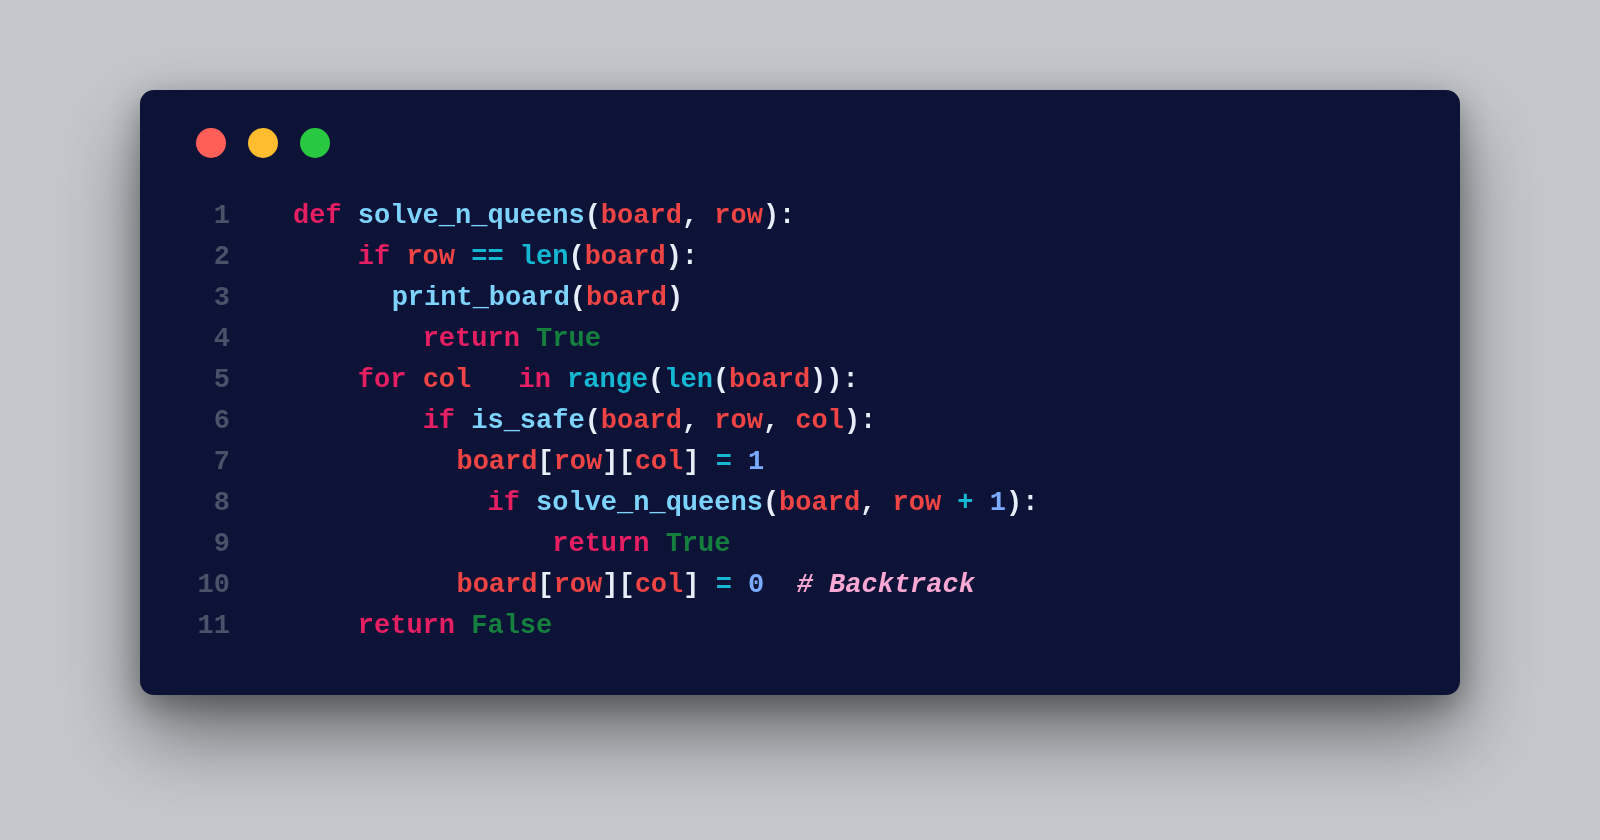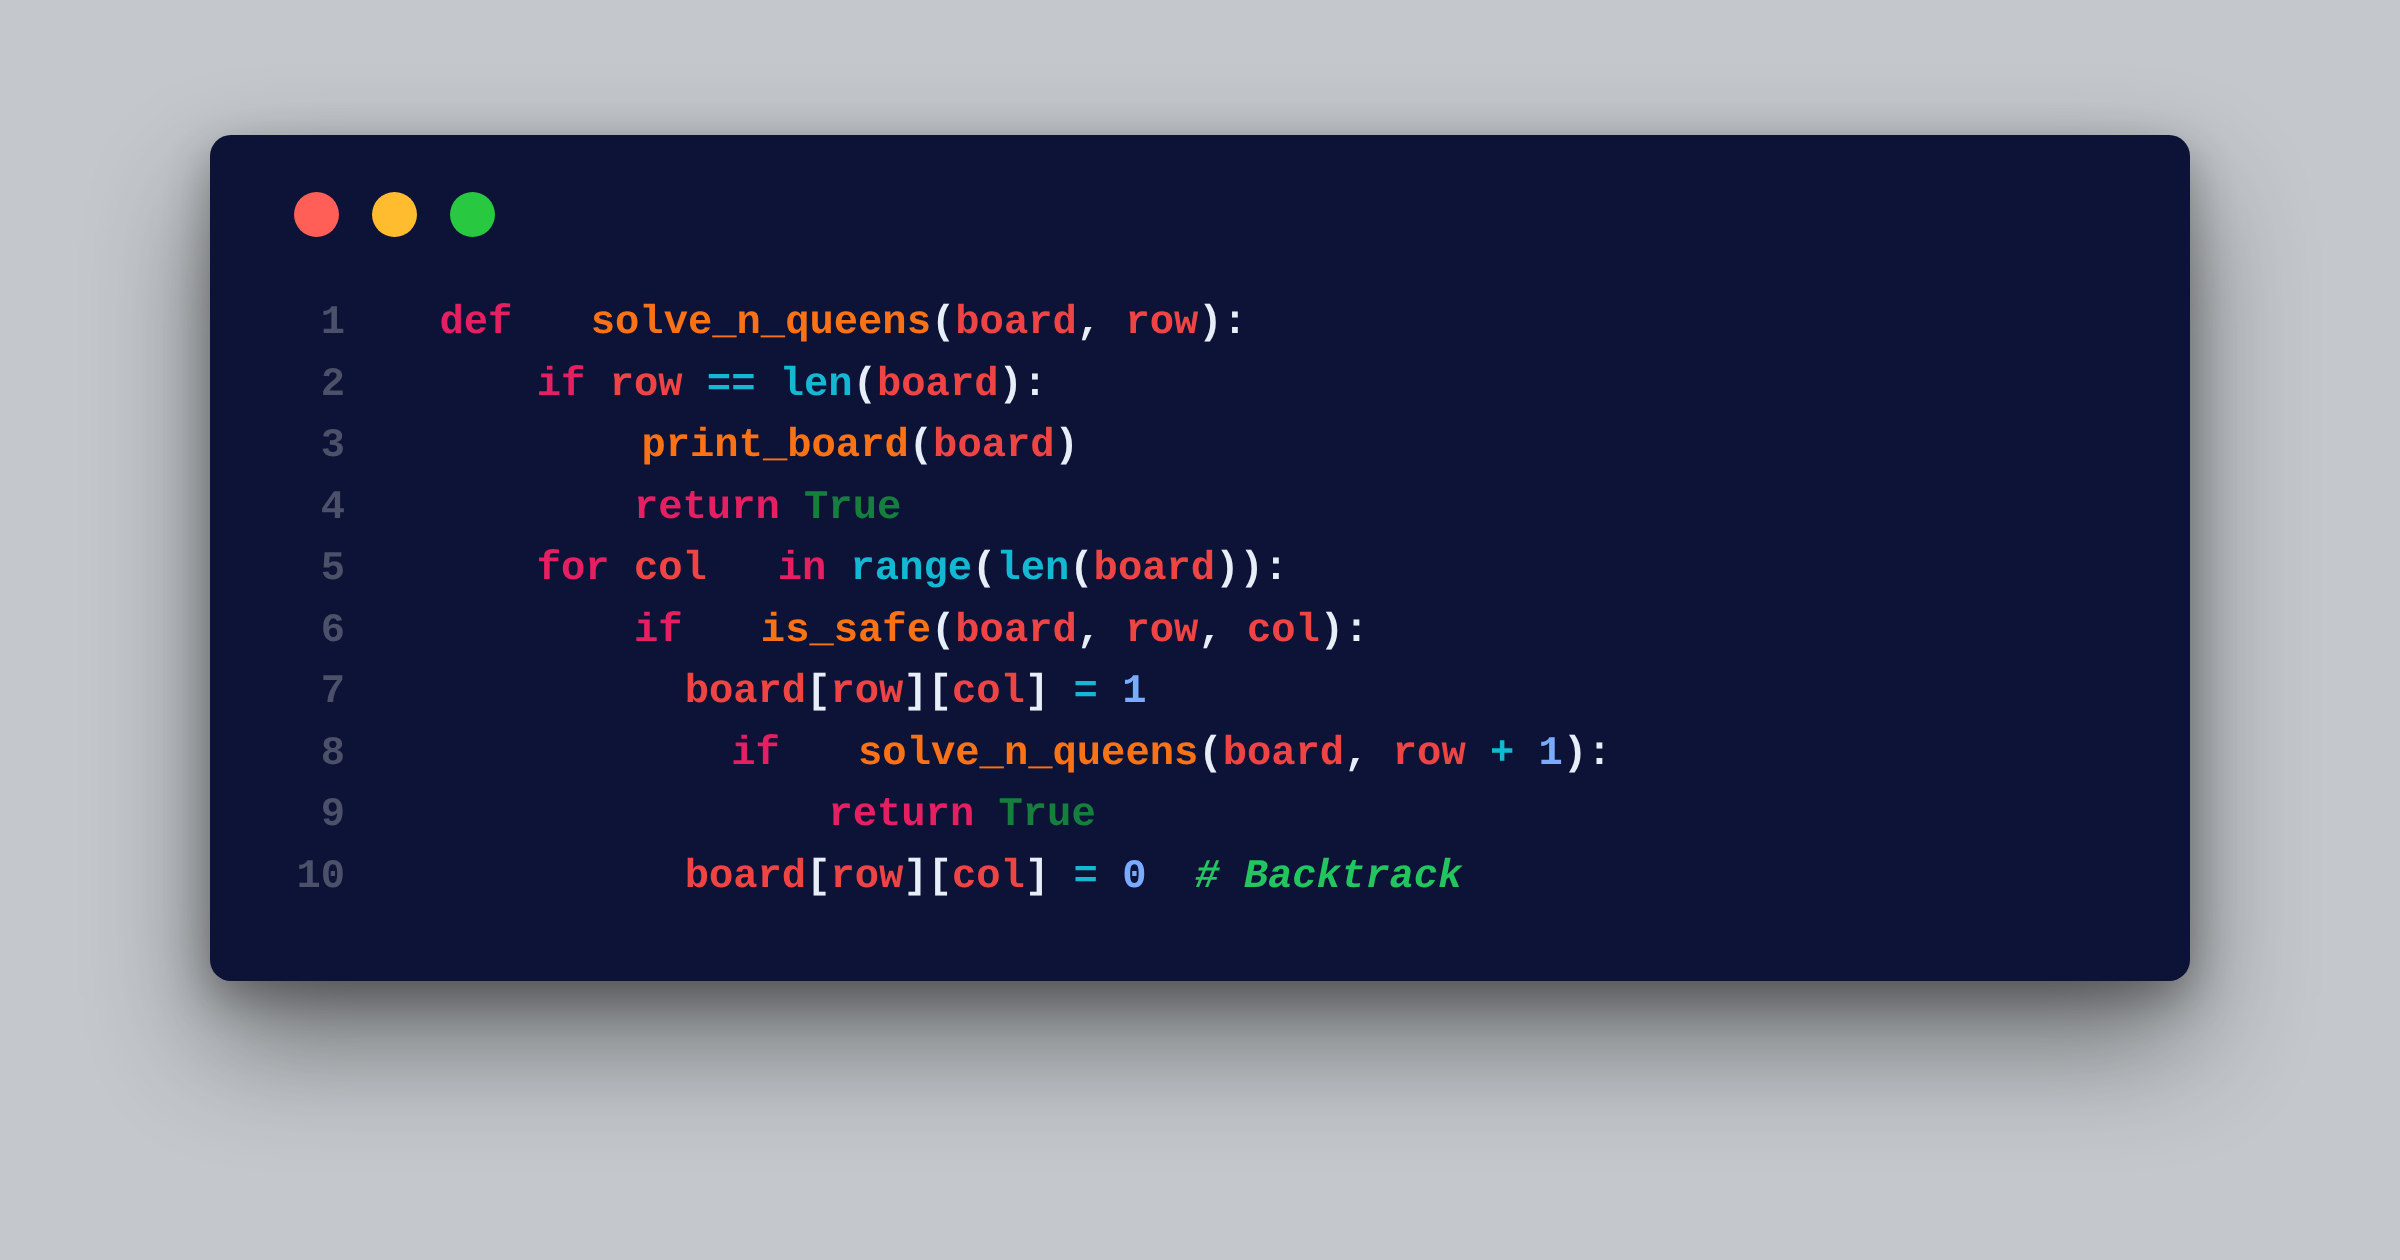--- a/index.html
+++ b/index.html
@@ -48,28 +48,28 @@
     color: #4a5168;
     width: 74px;
     text-align: right;
     padding-right: 32px;
     flex-shrink: 0;
     user-select: none;
     font-weight: 700;
   }
   .content { flex: 1; }
   .kw   { color: #e61f63; margin-left: 31px; }     
-  .fn   { color: #f97316; margin-left: 36px; }     
+  .fn   { color: #7dd3fc; }     
   .builtin { color: #14b8d3; text-align: right; }  
   .id   { color: #ef4444; }     
   .punc { color: #e8eef7; }     
   .op   { color: #14b8d3; }     
   .num  { color: #7aabff; }     
   .bool { color: #15803d; }     
-  .comment { color: #22c55e; font-style: italic; }
+  .comment { color: #f9a8d4; font-style: italic; }
 </style>
 </head>
 <body>
 
 <div class="window">
   <div class="traffic-lights">
     <div class="light red"></div>
     <div class="light yellow"></div>
     <div class="light green"></div>
   </div>
@@ -77,14 +77,15 @@
       <div class="line"><span class="lineno">1</span><span class="content"><span class="kw">def </span><span class="fn">solve_n_queens</span><span class="punc">(</span><span class="id">board</span><span class="punc">, </span><span class="id">row</span><span class="punc">):</span></span></div>
       <div class="line"><span class="lineno">2</span><span class="content"><span class="punc">    </span><span class="kw">if </span><span class="id">row </span><span class="op">== </span><span class="builtin">len</span><span class="punc">(</span><span class="id">board</span><span class="punc">):</span></span></div>
       <div class="line"><span class="lineno">3</span><span class="content"><span class="punc">        </span><span class="fn">print_board</span><span class="punc">(</span><span class="id">board</span><span class="punc">)</span></span></div>
       <div class="line"><span class="lineno">4</span><span class="content"><span class="punc">        </span><span class="kw">return </span><span class="bool">True</span></span></div>
       <div class="line"><span class="lineno">5</span><span class="content"><span class="punc">    </span><span class="kw">for </span><span class="id">col </span><span class="kw">in </span><span class="builtin">range</span><span class="punc">(</span><span class="builtin">len</span><span class="punc">(</span><span class="id">board</span><span class="punc">)):</span></span></div>
       <div class="line"><span class="lineno">6</span><span class="content"><span class="punc">        </span><span class="kw">if </span><span class="fn">is_safe</span><span class="punc">(</span><span class="id">board</span><span class="punc">, </span><span class="id">row</span><span class="punc">, </span><span class="id">col</span><span class="punc">):</span></span></div>
       <div class="line"><span class="lineno">7</span><span class="content"><span class="punc">            </span><span class="id">board</span><span class="punc">[</span><span class="id">row</span><span class="punc">][</span><span class="id">col</span><span class="punc">] </span><span class="op">= </span><span class="num">1</span></span></div>
       <div class="line"><span class="lineno">8</span><span class="content"><span class="punc">            </span><span class="kw">if </span><span class="fn">solve_n_queens</span><span class="punc">(</span><span class="id">board</span><span class="punc">, </span><span class="id">row </span><span class="op">+ </span><span class="num">1</span><span class="punc">):</span></span></div>
       <div class="line"><span class="lineno">9</span><span class="content"><span class="punc">                </span><span class="kw">return </span><span class="bool">True</span></span></div>
       <div class="line"><span class="lineno">10</span><span class="content"><span class="punc">            </span><span class="id">board</span><span class="punc">[</span><span class="id">row</span><span class="punc">][</span><span class="id">col</span><span class="punc">] </span><span class="op">= </span><span class="num">0</span><span class="punc">  </span><span class="comment"># Backtrack</span></span></div>
+      <div class="line"><span class="lineno">11</span><span class="content"><span class="punc">    </span><span class="kw">return </span><span class="bool">False</span></span></div>
     </div>
 </div>
 
 </body></html>

